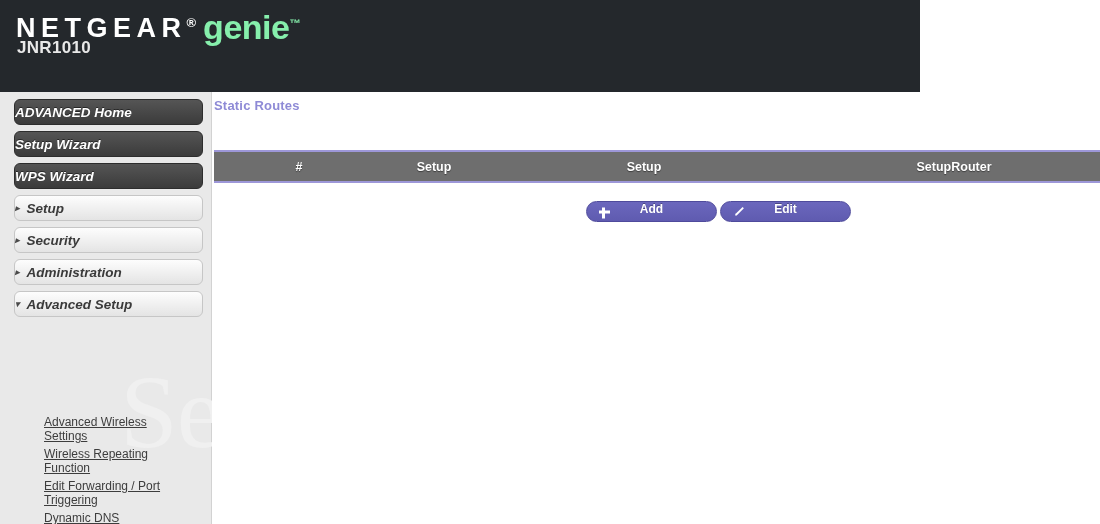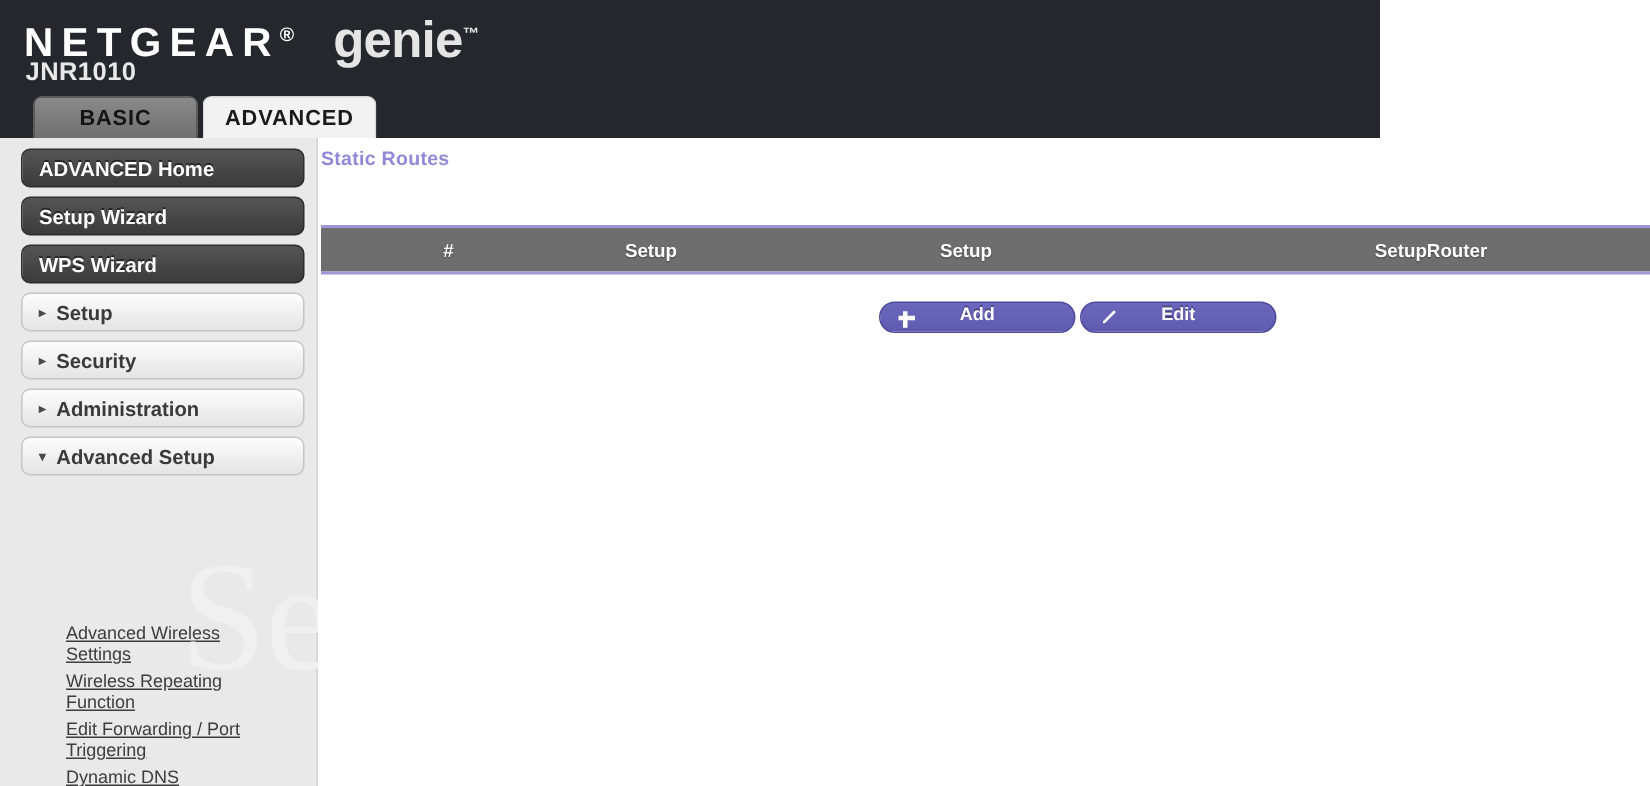--- a/index.html
+++ b/index.html
@@ -20,22 +20,22 @@
     position: absolute; left: 16px; top: 6px;
     display: flex; align-items: flex-start;
   }
   .brand-netgear {
     color: #ffffff; font-size: 27px; font-weight: bold;
     letter-spacing: 5.5px; line-height: 34px;
     font-family: "Liberation Sans", sans-serif;
   }
   .brand-reg { font-size: 13px; vertical-align: super; letter-spacing: 0; }
   .brand-genie {
-    color: #e5e5e5; font-size: 34px; font-weight: bold;
-    line-height: 34px; margin-left: 26px; letter-spacing: -0.5px;
+    color: #86efac; font-size: 34px; font-weight: bold;
+    line-height: 34px; margin-left: 7px; letter-spacing: -0.5px;
   }
   .brand-tm { font-size: 11px; vertical-align: super; font-weight: bold; }
   .model {
     position: absolute; left: 17px; top: 38px;
     color: #e8e8e8; font-size: 17px; font-weight: bold; letter-spacing: 0.3px;
   }
 
   
   .tabs { position: absolute; left: 22px; top: 64px; display: flex; }
   .tab {
@@ -58,22 +58,22 @@
 
   
   .sidebar {
     position: absolute; left: 0; top: 92px; width: 212px; height: 432px;
     background: #e9e9e9;
     border-right: 1px solid #d2d2d2;
   }
   .nav-top { padding: 7px 8px 0 14px; }
   .nav-btn {
     height: 26px; margin-bottom: 6px; border-radius: 6px;
-    display: flex; align-items: center; padding-left: 11px;
-    font-size: 13.5px; font-weight: bold;
+    display: flex; align-items: center; 
+    font-size: 13.5px; font-weight: bold; font-style: italic;
   }
   .nav-btn.dark {
     background: linear-gradient(#555555, #3b3b3b);
     color: #ffffff; border: 1px solid #2d2d2d;
     text-shadow: 0 -1px 0 rgba(0,0,0,.5);
   }
   .nav-btn.light {
     background: linear-gradient(#fdfdfd, #e4e4e4);
     color: #3a3a3a; border: 1px solid #c6c6c6;
   }
@@ -160,24 +160,20 @@
 
 <div class="page">
 
   <div class="header">
     <div class="brand">
       <span class="brand-netgear"><span>NETGEAR</span><span class="brand-reg">®</span></span>
       <span class="brand-genie"><span>genie</span><span class="brand-tm">™</span></span>
     </div>
     <div class="model">JNR1010</div>
 
-    <div class="tabs">
-      <div class="tab inactive">BASIC</div>
-      <div class="tab active">ADVANCED</div>
-    </div>
   </div>
 
   <div class="sidebar">
     <div class="nav-top">
       <div class="nav-btn dark">
         <span>ADVANCED Home</span>
       </div>
       <div class="nav-btn dark">
         <span>Setup Wizard</span>
       </div>

